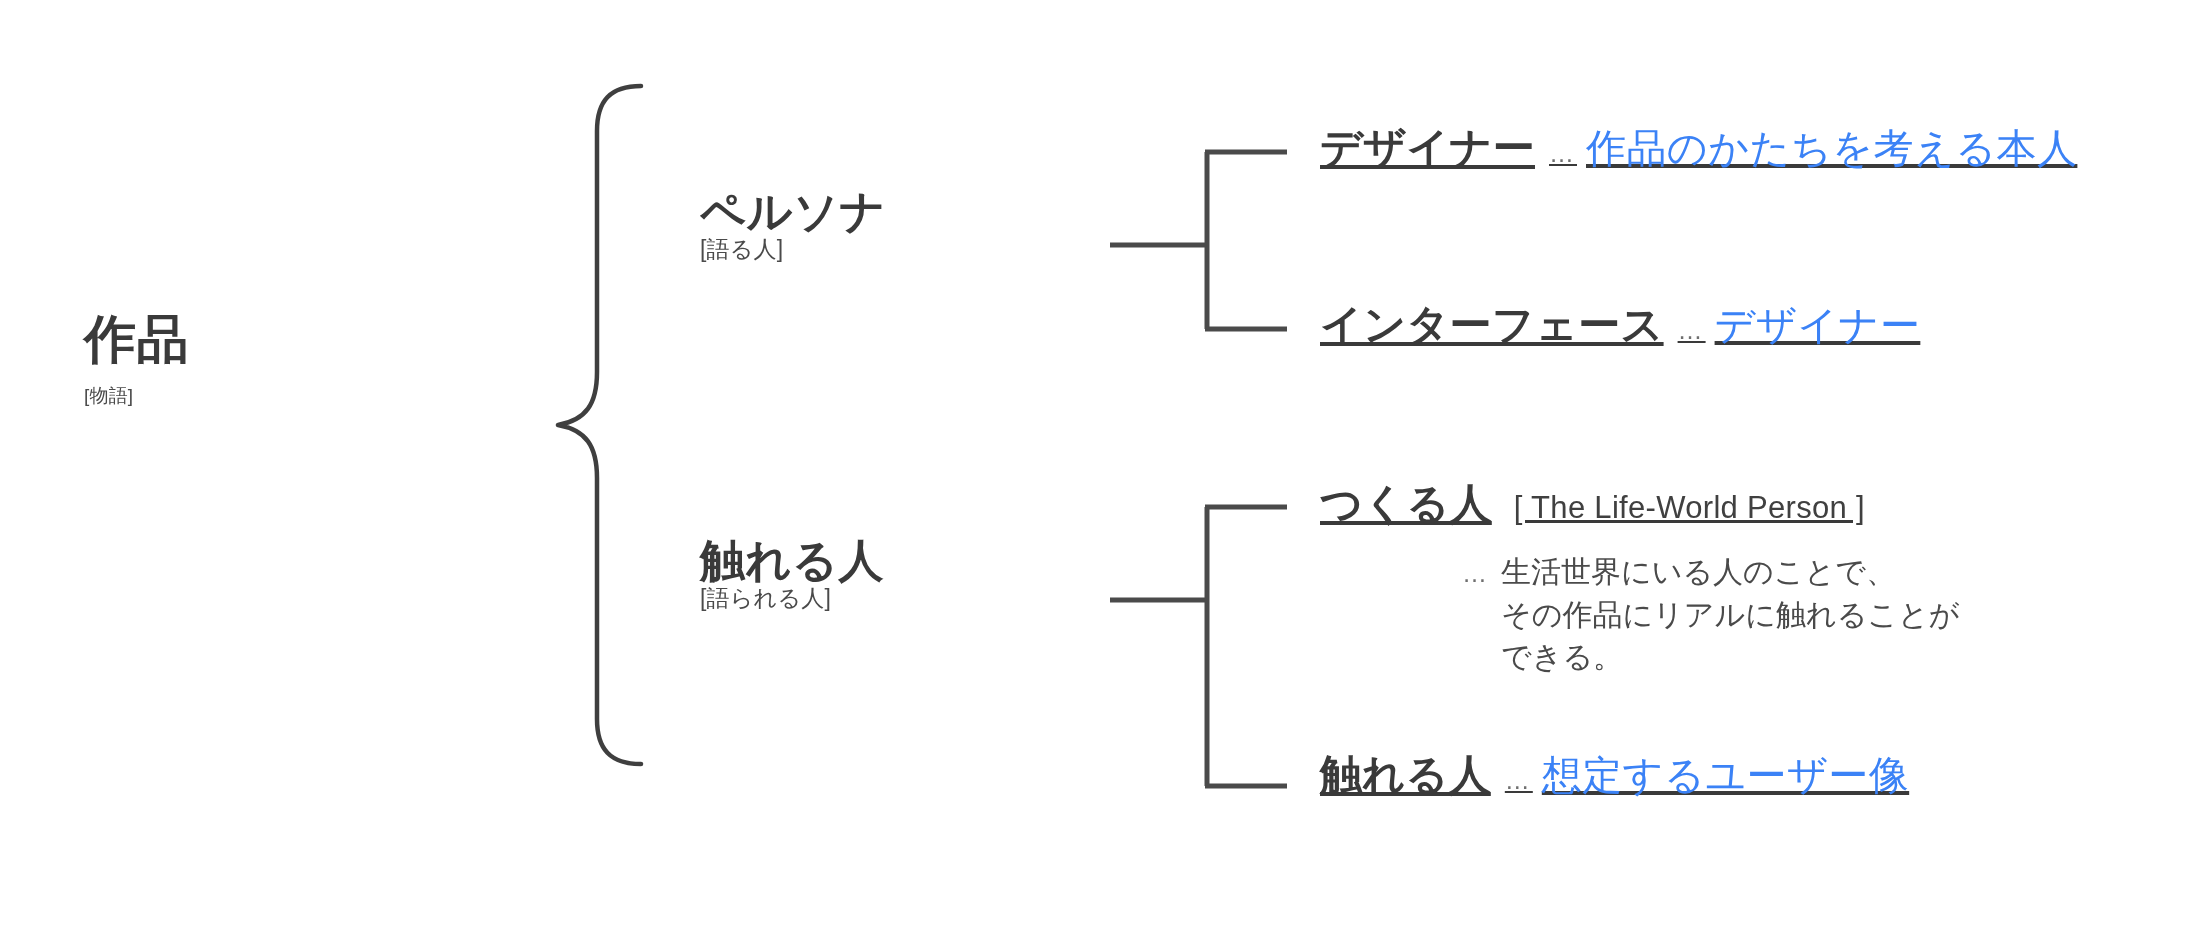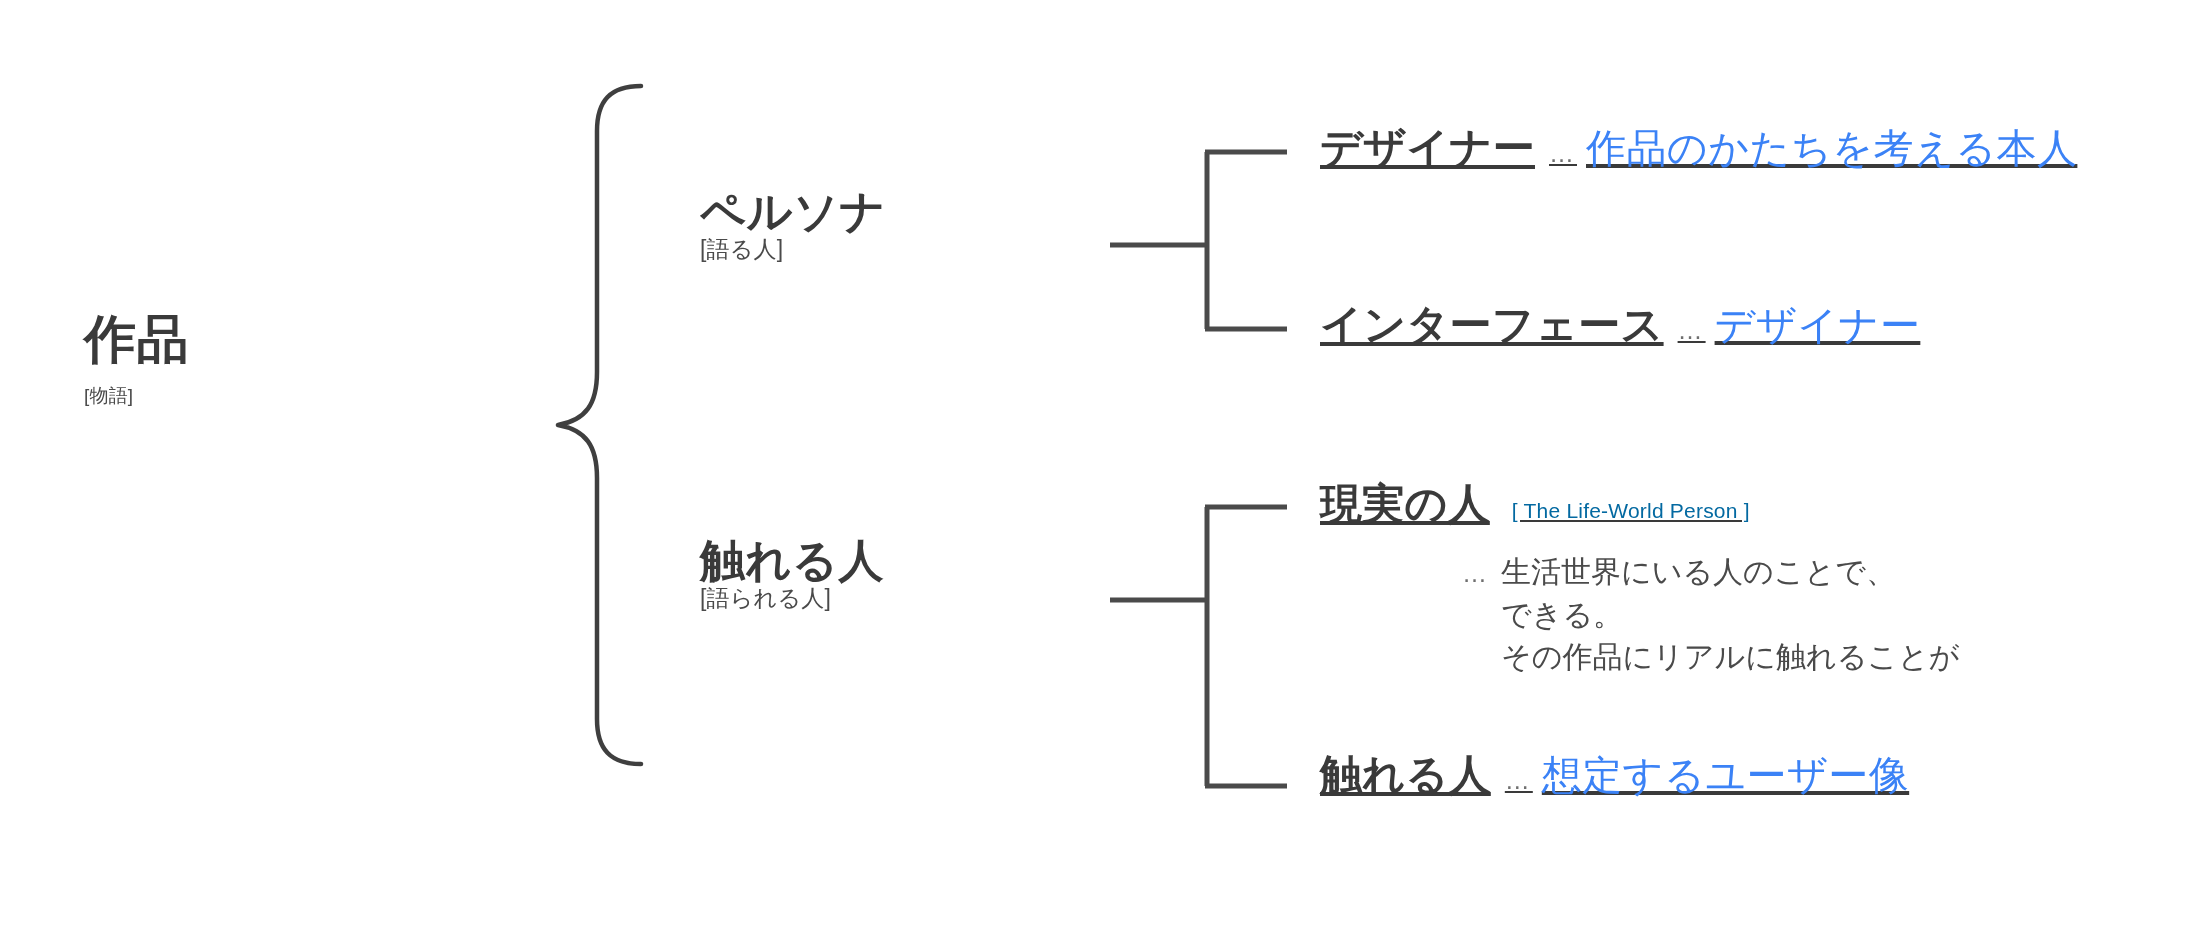--- a/index.html
+++ b/index.html
@@ -101,22 +101,22 @@
     letter-spacing: 0.12em;
   }
   .leaf-desc {
     font-size: 40px;
     color: #3b82f6;
     margin-left: 9px;
     font-weight: normal;
     letter-spacing: 0.01em;
   }
   .leaf-en {
-    font-size: 21px;
-    color: #0369a1;
+    font-size: 31px;
+    color: #404040;
     margin-left: 22px;
     font-weight: normal;
     letter-spacing: 0.01em;
   }
 
   #leaf-designer  { left: 1320px; top: 120px; }
   #leaf-interface { left: 1320px; top: 297px; }
   #leaf-real      { left: 1320px; top: 476px; }
   #leaf-persona   { left: 1320px; top: 747px; }
 
@@ -193,30 +193,30 @@
     <span class="leaf-desc">作品のかたちを考える本人</span>
   </div>
 
   <div class="leaf" id="leaf-interface">
     <span class="leaf-title">インターフェース</span>
     <span class="leaf-ellipsis">…</span>
     <span class="leaf-desc">デザイナー</span>
   </div>
 
   <div class="leaf" id="leaf-real">
-    <span class="leaf-title">現実の人</span>
+    <span class="leaf-title">つくる人</span>
     <span class="leaf-en">[ The Life-World Person ]</span>
   </div>
 
   <div id="real-note">
     <span class="leaf-ellipsis">…</span>
     <div id="real-note-lines">
       <div>生活世界にいる人のことで、</div>
+      <div>その作品にリアルに触れることが</div>
       <div>できる。</div>
-      <div>その作品にリアルに触れることが</div>
     </div>
   </div>
 
   <div class="leaf" id="leaf-persona">
     <span class="leaf-title">触れる人</span>
     <span class="leaf-ellipsis">…</span>
     <span class="leaf-desc">想定するユーザー像</span>
   </div>
 
 </div>

